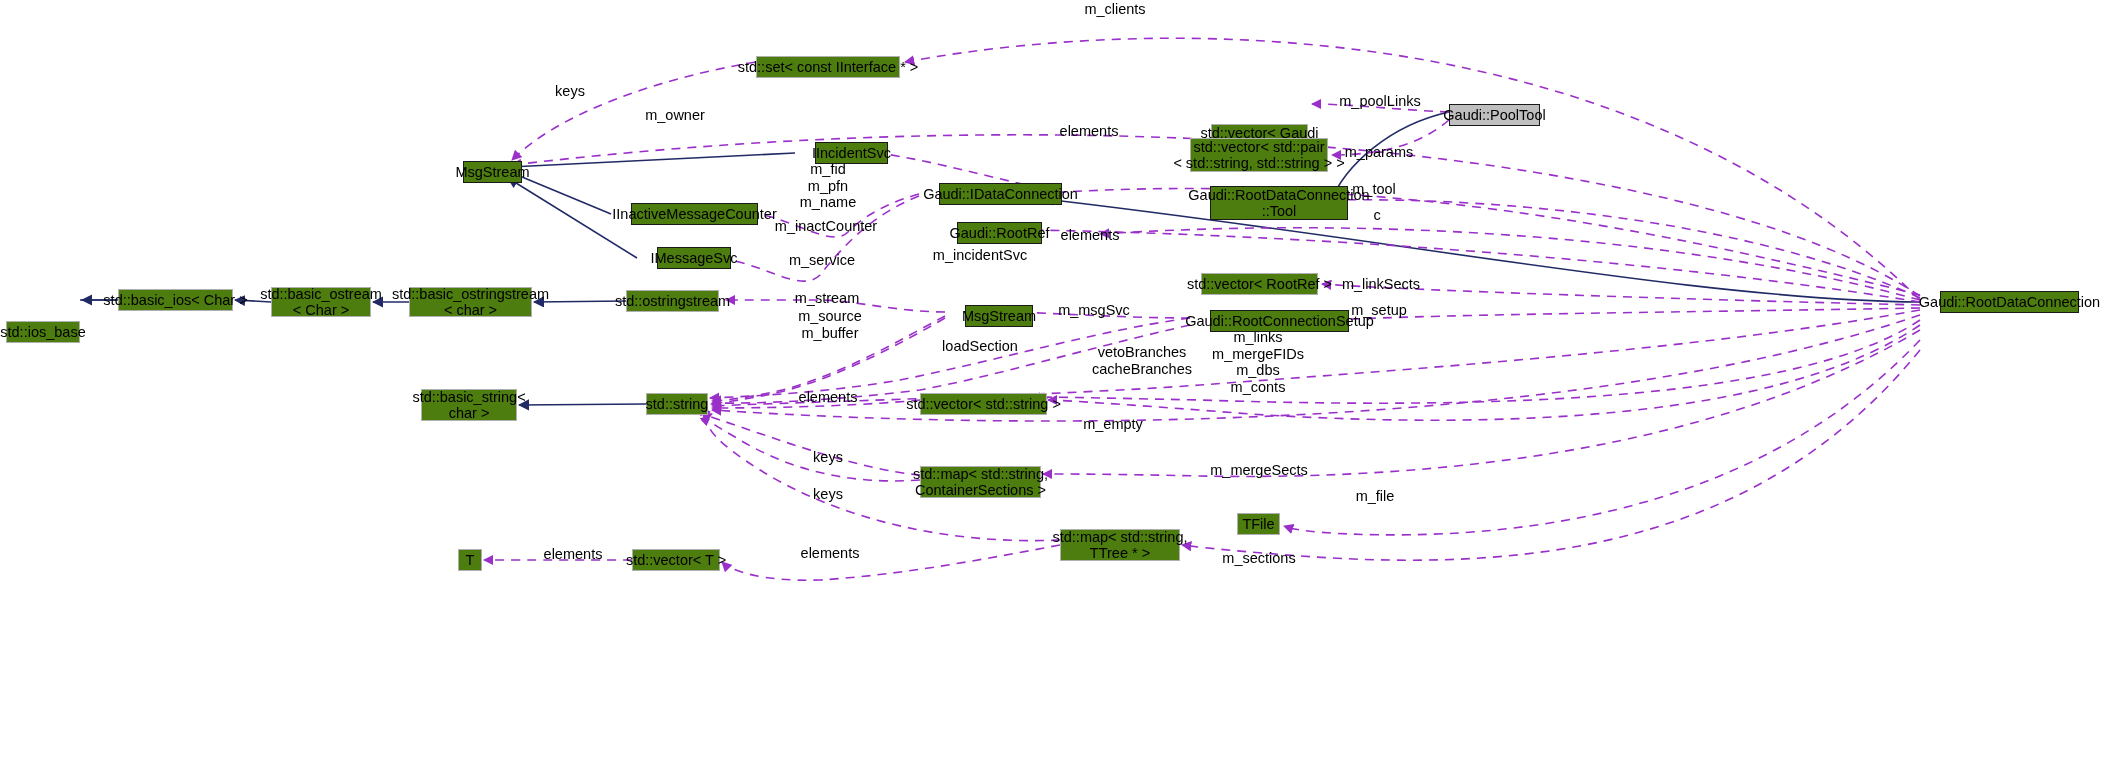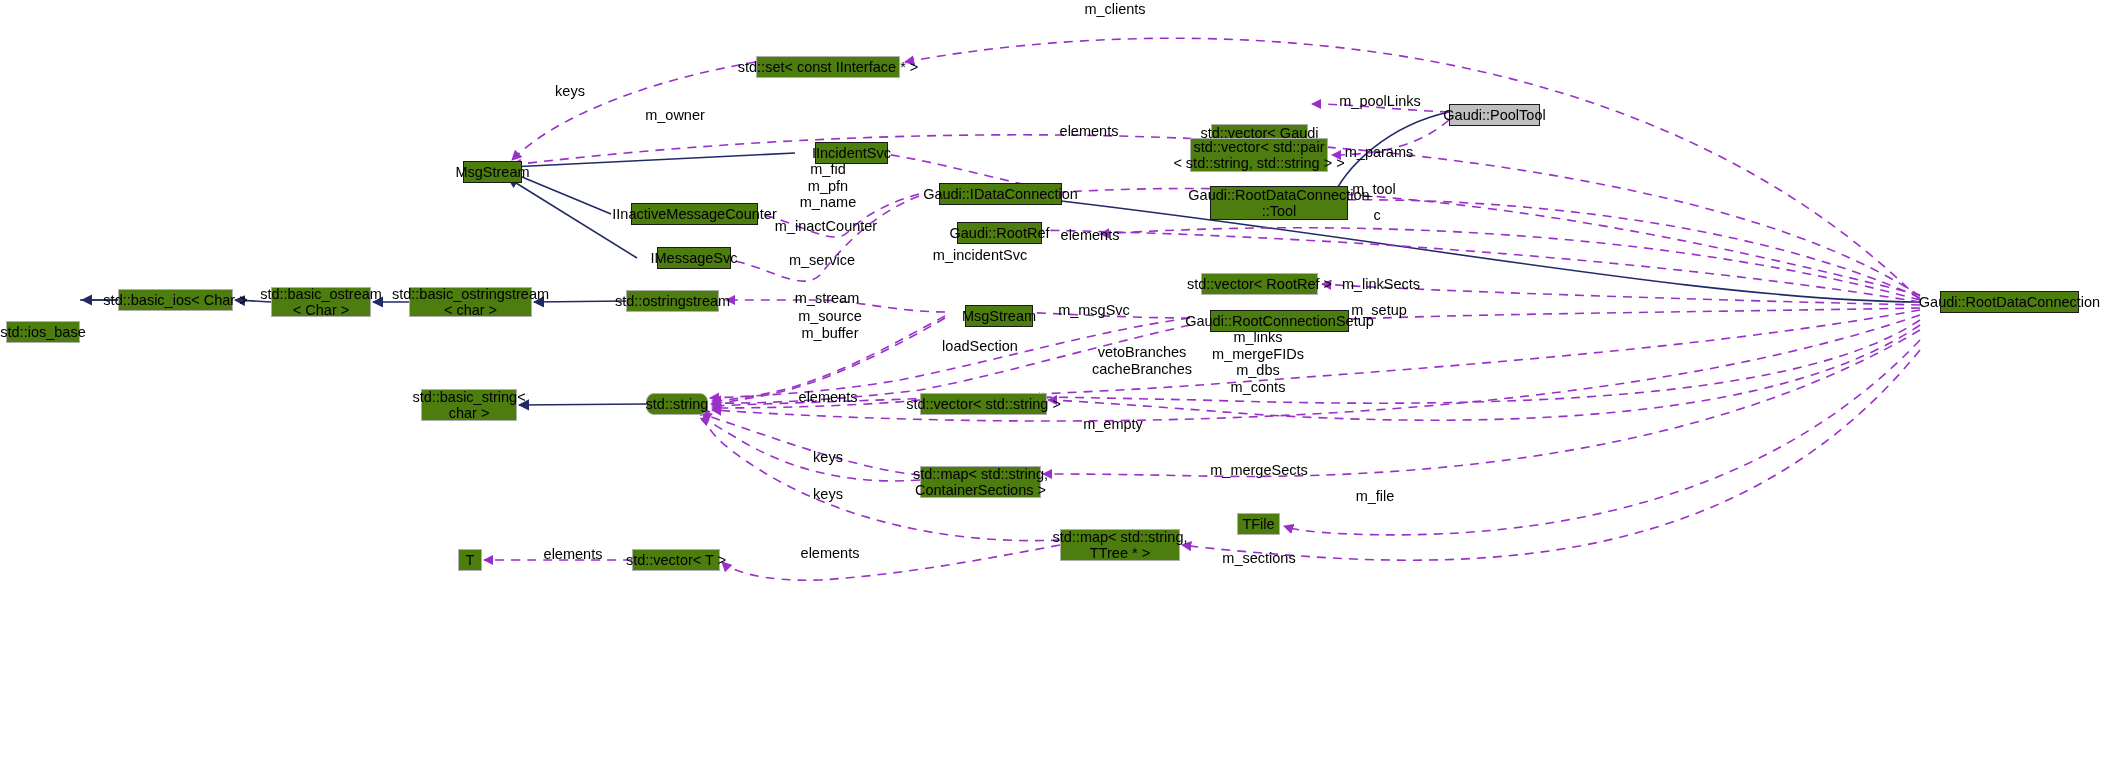--- a/index.html
+++ b/index.html
@@ -146,21 +146,21 @@
   <div class="node plain" style="left:271px;  top:287px; width:100px; height:30px;">std::basic_ostream
 &lt; Char &gt;</div>
   <div class="node plain" style="left:409px;  top:287px; width:123px; height:30px;">std::basic_ostringstream
 &lt; char &gt;</div>
   <div class="node plain" style="left:626px;  top:290px; width:93px;  height:22px;">std::ostringstream</div>
   <div class="node strong" style="left:945px;  top:305px; width:68px;  height:22px;">MsgStream</div>
   <div class="node strong" style="left:1920px; top:291px; width:139px; height:22px;">Gaudi::RootDataConnection</div>
   <div class="node strong" style="left:1190px; top:310px; width:139px; height:22px;">Gaudi::RootConnectionSetup</div>
   <div class="node plain" style="left:421px;  top:389px; width:96px;  height:32px;">std::basic_string&lt;
 char &gt;</div>
-  <div class="node plain" style="left:646px;  top:393px; width:62px;  height:22px;border-radius:8px;">std::string</div>
+  <div class="node plain" style="left:646px;  top:393px; width:62px;  height:22px;">std::string</div>
   <div class="node plain" style="left:920px;  top:393px; width:127px; height:22px;">std::vector&lt; std::string &gt;</div>
   <div class="node plain" style="left:920px;  top:466px; width:121px; height:32px;">std::map&lt; std::string,
 ContainerSections &gt;</div>
   <div class="node plain" style="left:1237px; top:513px; width:43px;  height:22px;">TFile</div>
   <div class="node plain" style="left:1060px; top:529px; width:120px; height:32px;">std::map&lt; std::string,
 TTree * &gt;</div>
   <div class="node plain" style="left:458px;  top:549px; width:24px;  height:22px;">T</div>
   <div class="node plain" style="left:632px;  top:549px; width:88px;  height:22px;">std::vector&lt; T &gt;</div>
 
   <div class="elabel" style="left:1115px; top:9px;">m_clients</div>

